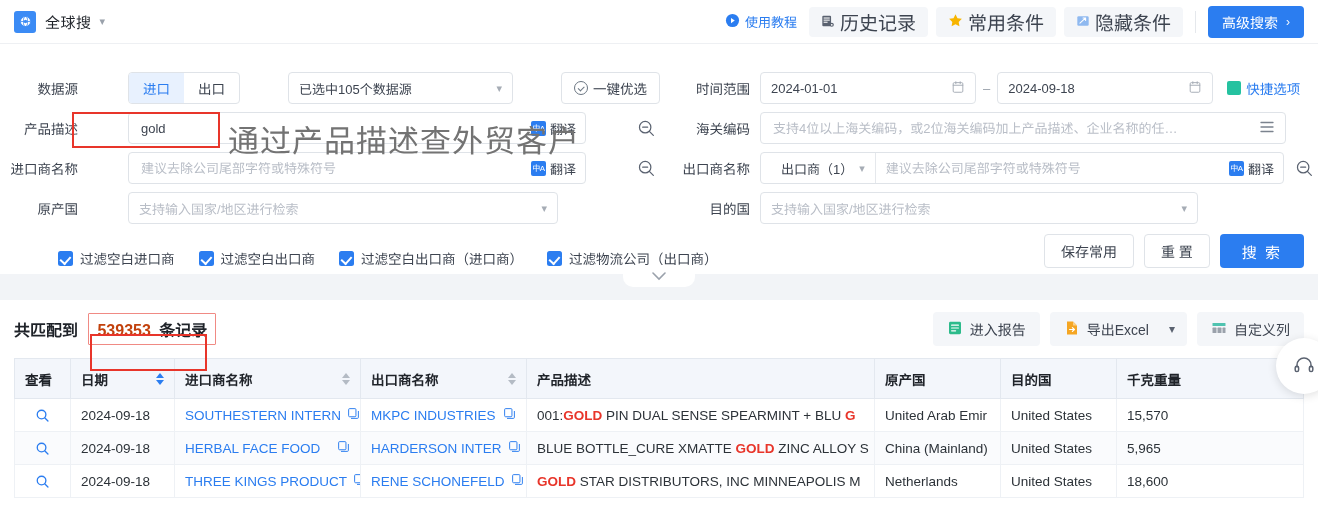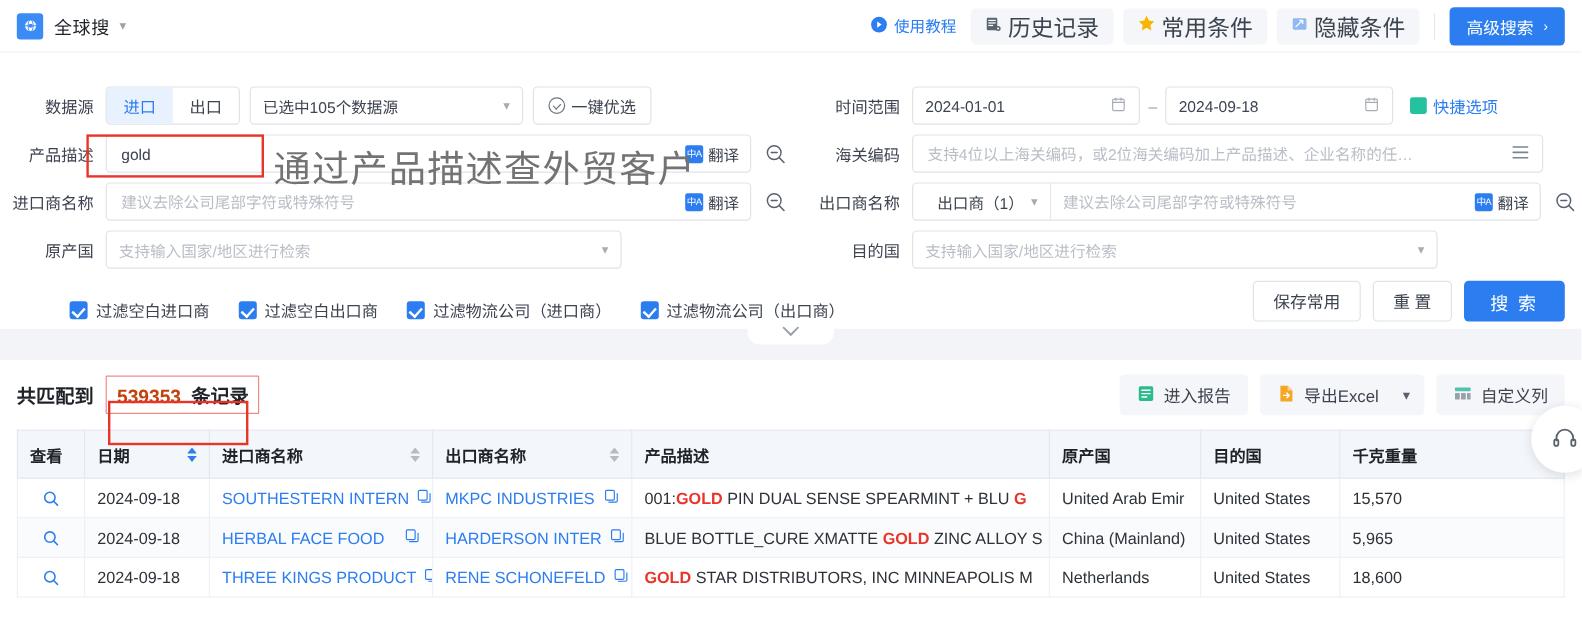--- a/index.html
+++ b/index.html
@@ -58,21 +58,21 @@
   .update-range b { color: #ef8019; font-weight: 700; }
   .q-circle {
     display:inline-block; width:12px; height:12px; border:1px solid #b7bdc6;
     border-radius:50%; font-size:9px; line-height:10px; text-align:center;
     color:#8e959f; margin-left:4px; vertical-align: 1px;
   }
 
   
   .panel { position: relative; padding: 6px 0 0 0; background:#fff; }
   .row { display: flex; align-items: center; height: 40px; }
-  .col-l { width: 660px; display:flex; align-items:center; }
+  .col-l { width: 660px; display:flex; align-items:center;gap:40px; }
   .col-r { width: 658px; display:flex; align-items:center; }
   .lbl {
     width: 88px; text-align: right; padding-right: 10px;
     font-size: 13.5px; color: #3d4450; flex: none;
   }
   .lbl-r { width: 100px; }
 
   .seg {
     display:flex; height:32px; border:1px solid #dfe3e8; border-radius:4px;
     overflow:hidden; background:#fff; flex:none;
@@ -130,21 +130,21 @@
     justify-content:center; cursor:pointer; flex:none;
   }
 
   .exp-prefix {
     display:flex; align-items:center; gap:6px; height:100%; padding:0 10px;
     border-right:1px solid #e5e8ec; font-size:13px; color:#3d4450; flex:none;
     cursor:pointer;
   }
   .exp-prefix .caret { color:#a6acb5; font-size:11px; }
 
-  .date-box { width:190px; position:relative; }
+  .date-box { width:216px; position:relative; }
   .date-sep { margin:0 7px; color:#98a0aa; }
   .cal-ico { margin-left:auto; color:#a6acb5; }
   .quick {
     display:flex; align-items:center; gap:5px; margin-left:14px;
     color:#2b7df0; font-size:13.5px; cursor:pointer; flex:none;
   }
   .quick-ico{ width:14px;height:14px;background:#25c2a0;border-radius:2px; flex:none;}
 
   .hs-list { margin-left:auto; color:#7b838e; font-size:14px; }
 
@@ -477,21 +477,21 @@
       <div class="cb">
         <span class="cb-box"></span>
         <span>过滤空白进口商</span>
       </div>
       <div class="cb">
         <span class="cb-box"></span>
         <span>过滤空白出口商</span>
       </div>
       <div class="cb">
         <span class="cb-box"></span>
-        <span>过滤物流公司（进口商）</span>
+        <span>过滤空白出口商（进口商）</span>
       </div>
       <div class="cb">
         <span class="cb-box"></span>
         <span>过滤物流公司（出口商）</span>
       </div>
 
       <div class="cb-actions">
         <div class="btn-plain">保存常用</div>
         <div class="btn-plain">重 置</div>
         <div class="btn-blue">搜 索</div>

